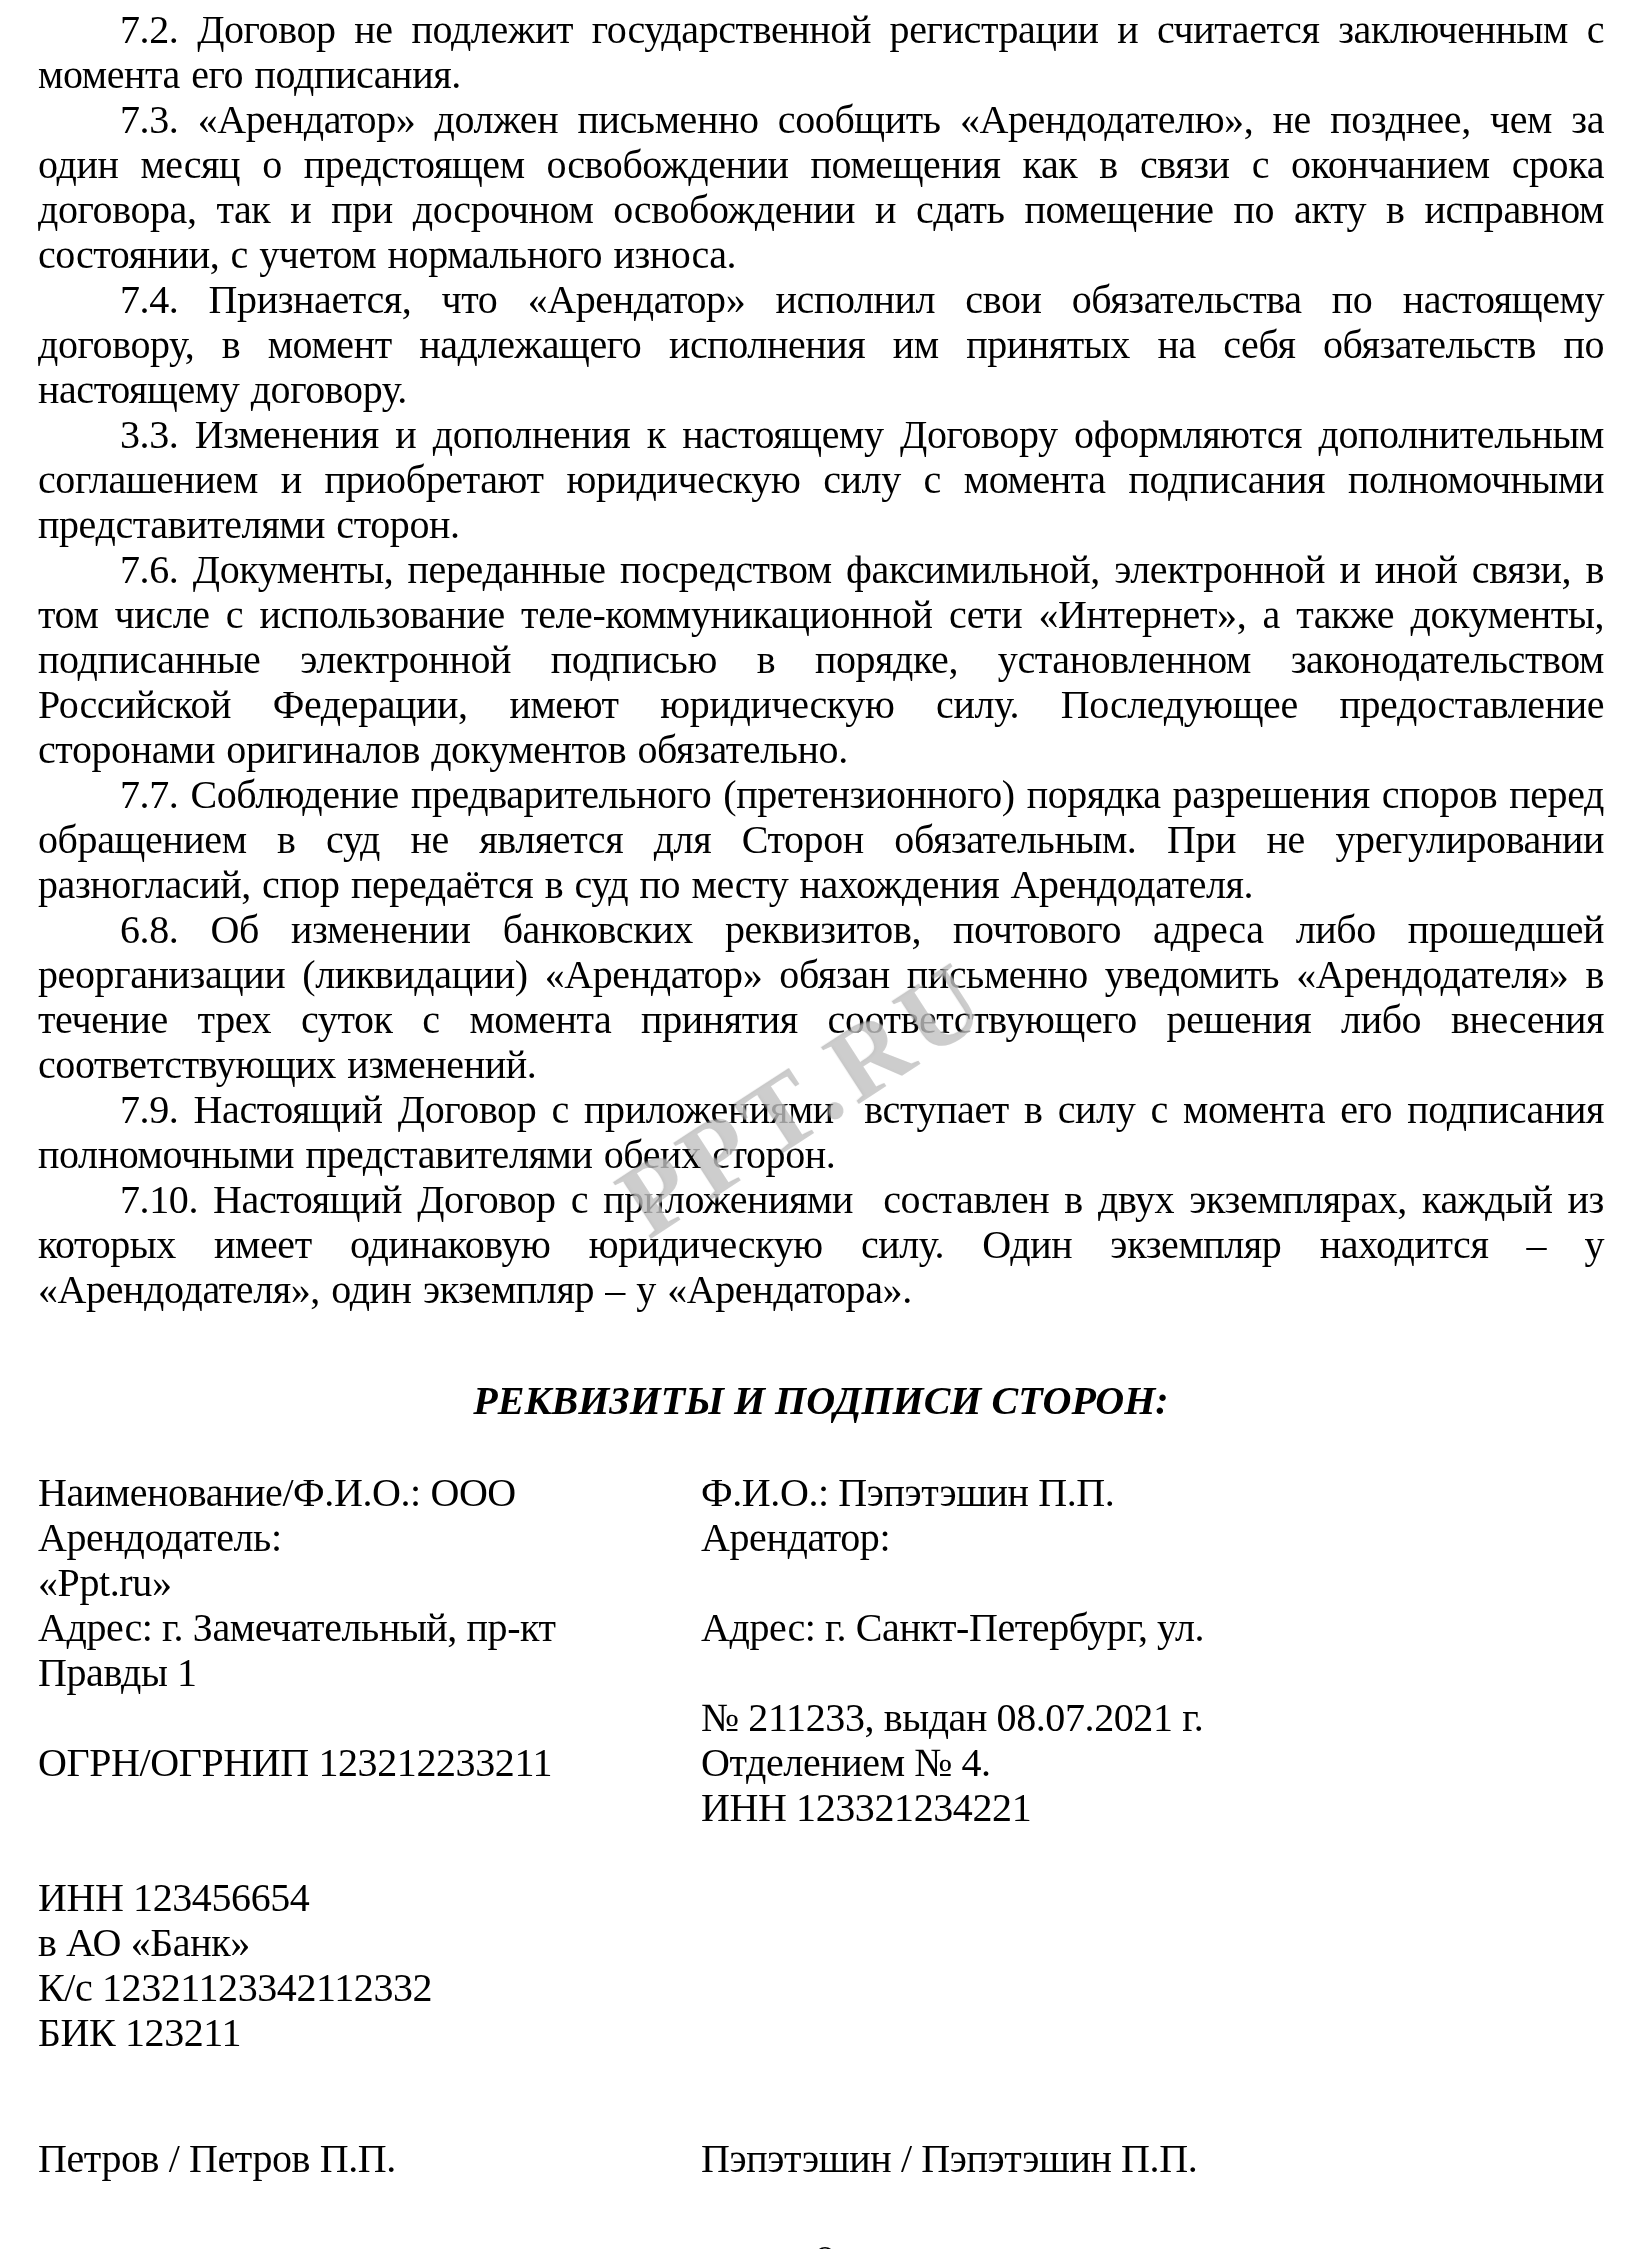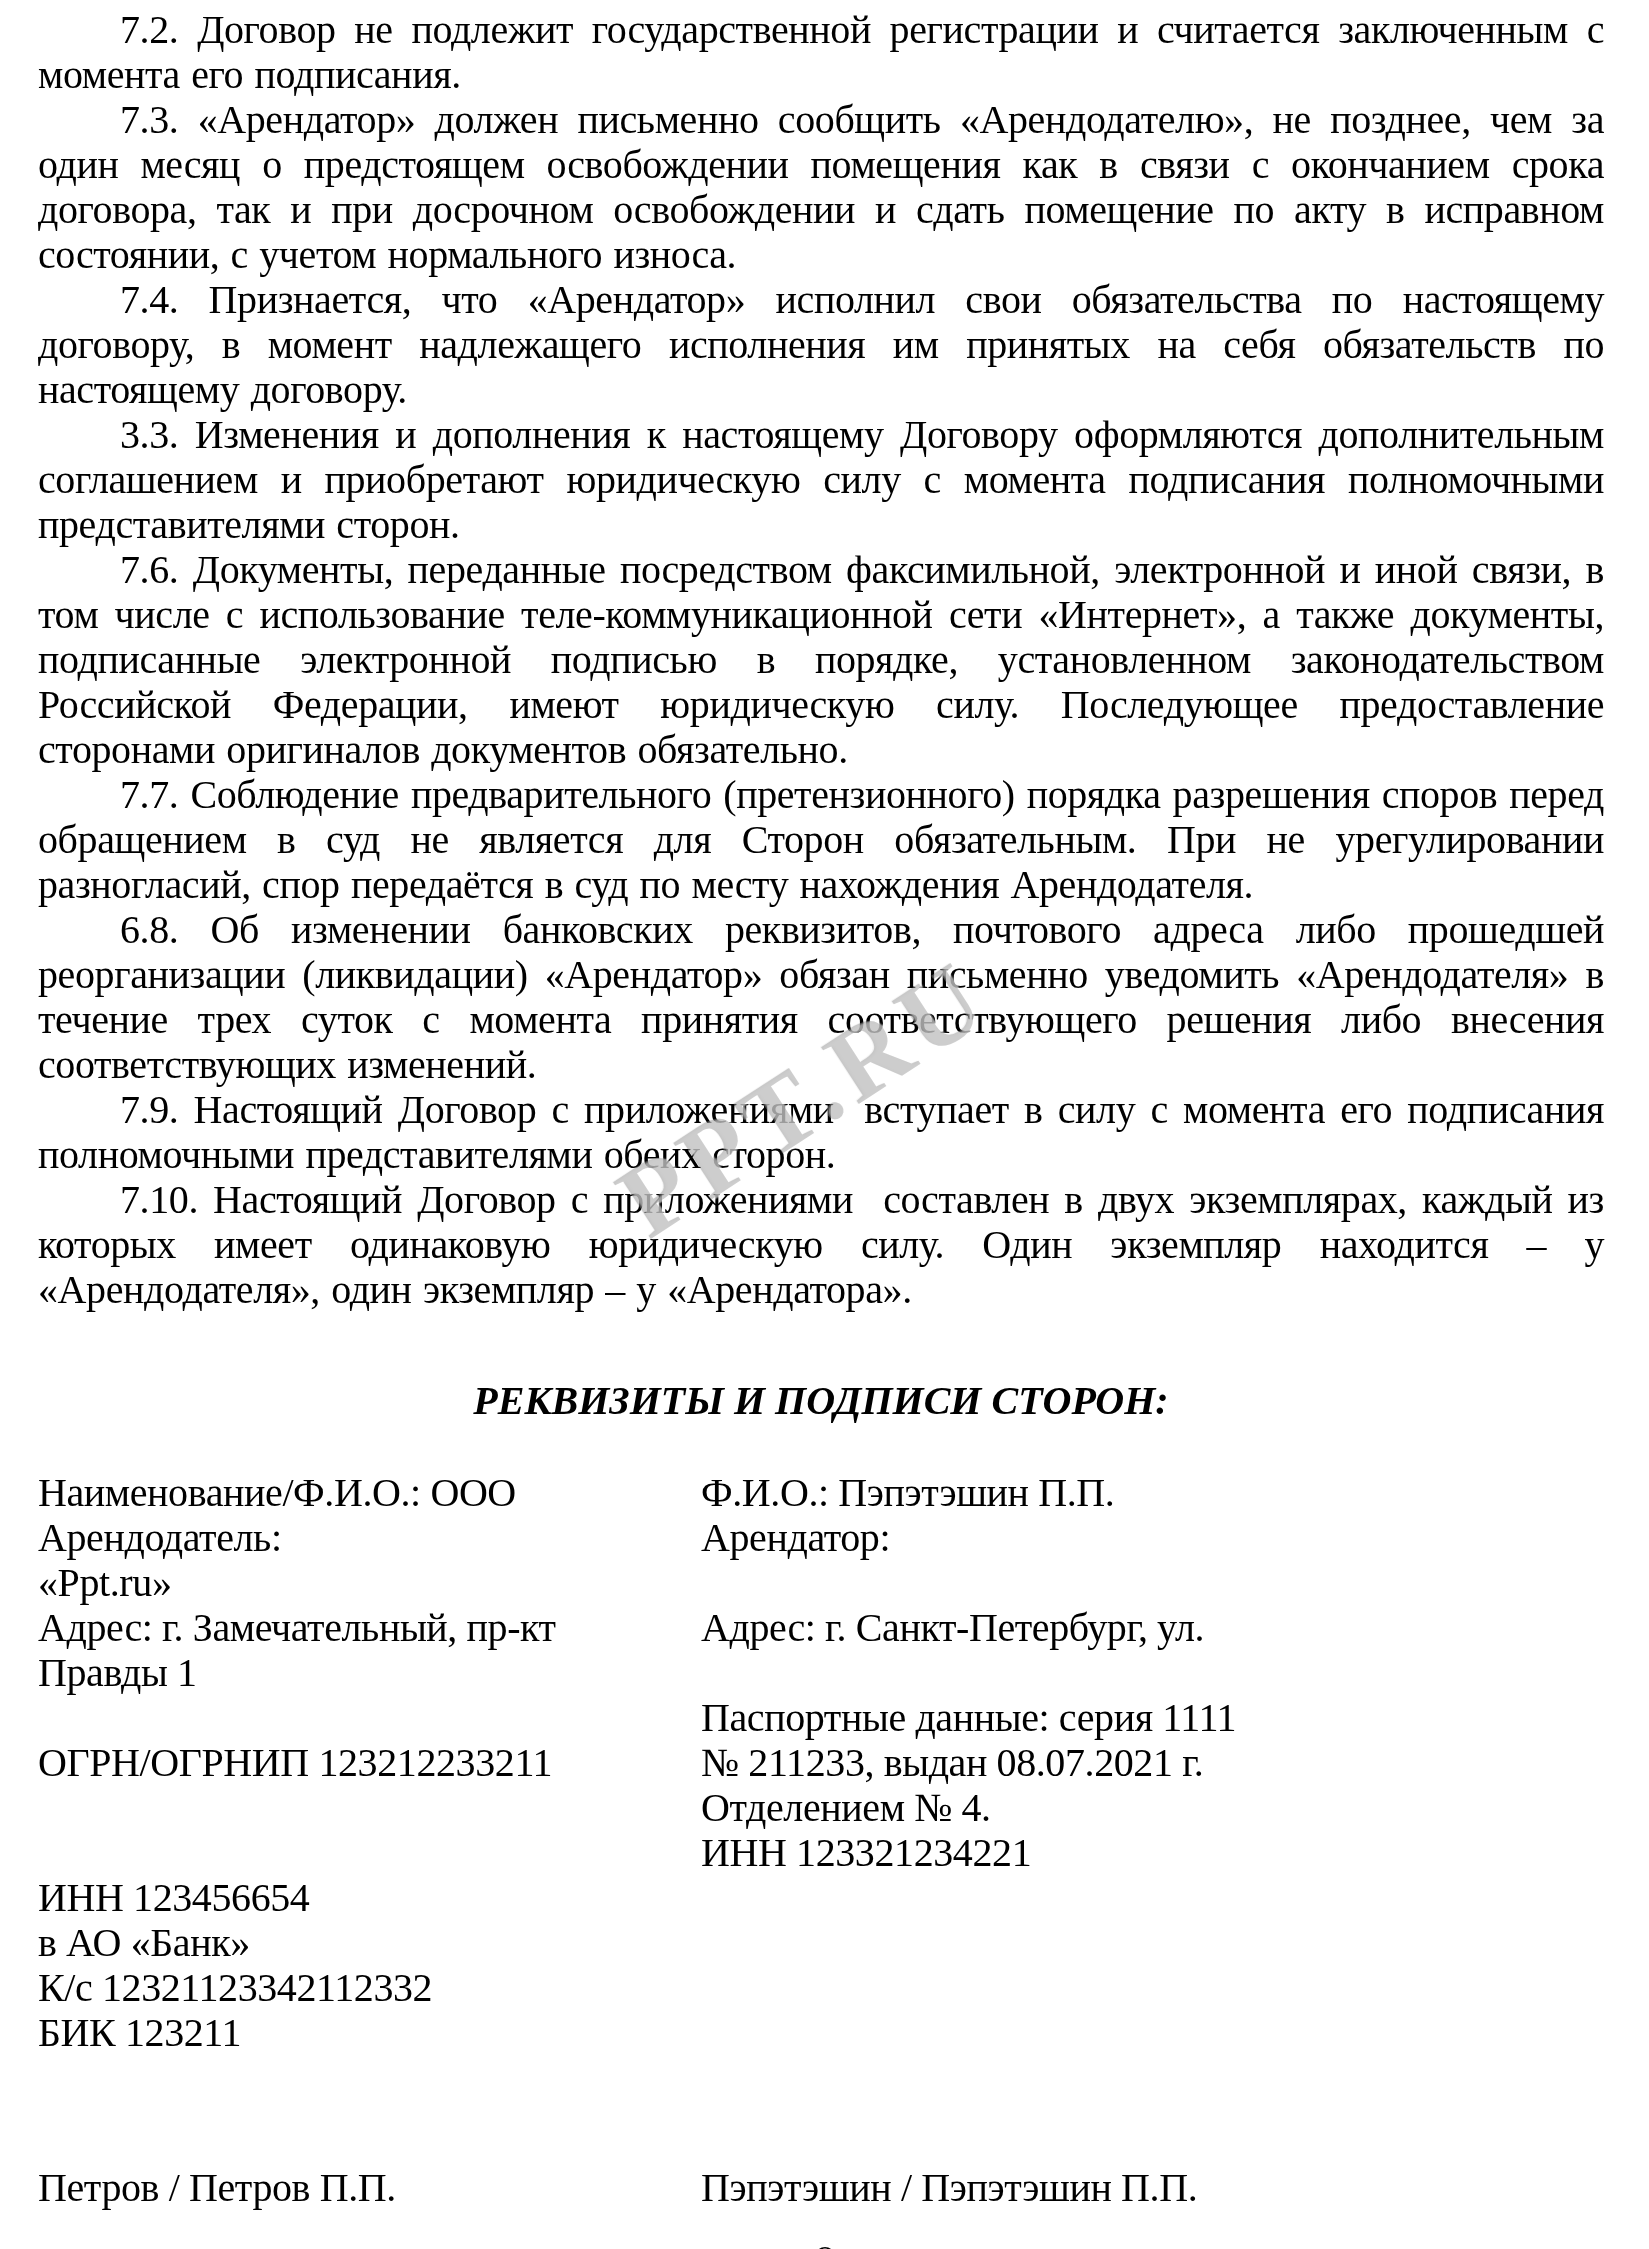--- a/index.html
+++ b/index.html
@@ -52,21 +52,21 @@
   }
   .req-line {
     font-size: 40px;
     line-height: 45px;
     min-height: 45px;
     letter-spacing: -0.4px;
     white-space: nowrap;
   }
   .signatures-row {
     display: flex;
-    margin-top: 110px;
+    margin-top: 81px;
   }
   .sig {
     font-size: 40px;
     line-height: 45px;
     letter-spacing: -0.4px;
     white-space: nowrap;
   }
   .watermark {
     position: absolute;
     left: 596px;
@@ -128,21 +128,20 @@
         <div class="req-line">в АО «Банк»</div>
         <div class="req-line">К/с 12321123342112332</div>
         <div class="req-line">БИК 123211</div>
       </div>
       <div class="col-right">
         <div class="req-line">Ф.И.О.: Пэпэтэшин П.П.</div>
         <div class="req-line">Арендатор:</div>
         <div class="req-line"></div>
         <div class="req-line">Адрес: г. Санкт-Петербург, ул.</div>
         <div class="req-line"></div>
-        <div class="req-line">Паспортные данные: серия 1111</div>
         <div class="req-line">№ 211233, выдан 08.07.2021 г.</div>
         <div class="req-line">Отделением № 4.</div>
         <div class="req-line">ИНН 123321234221</div>
       </div>
     </div>
 
     <div class="signatures-row">
       <div class="col-left sig">Петров / Петров П.П.</div>
       <div class="col-right sig">Пэпэтэшин / Пэпэтэшин П.П.</div>
     </div>

